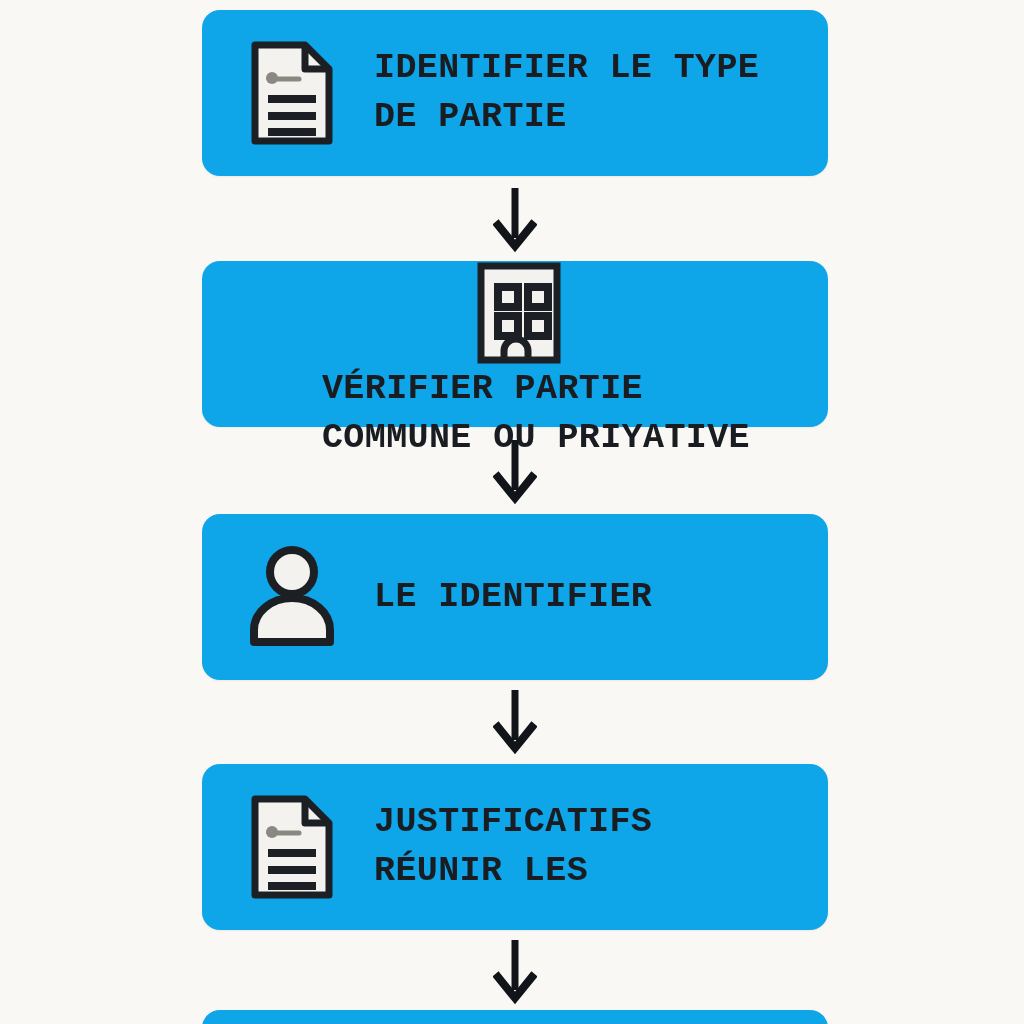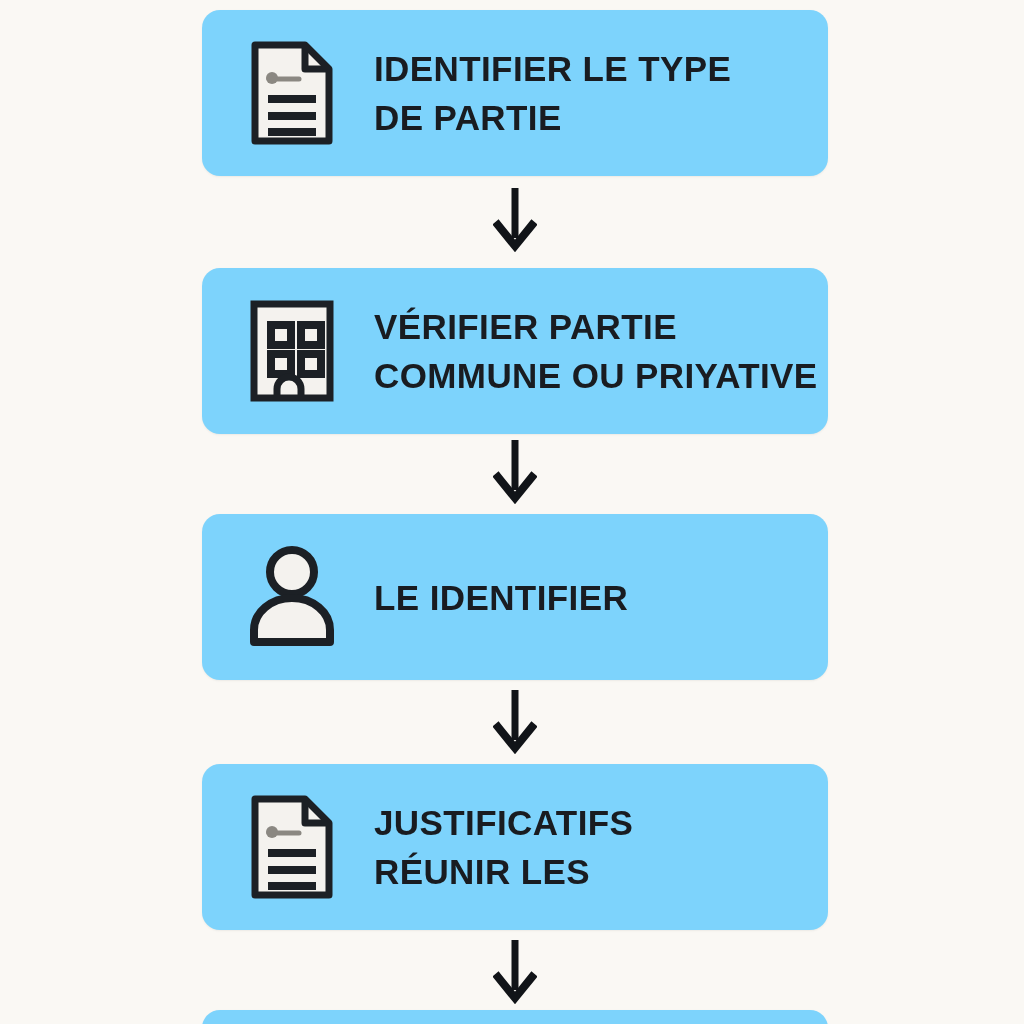--- a/index.html
+++ b/index.html
@@ -22,27 +22,28 @@
     width: 1024px;
     height: 1024px;
   }
 
   
   .step-card {
     position: absolute;
     left: 202px;
     width: 626px;
     height: 166px;
-    background: #7dd3fc;
+    background: #0ea5e9;
     border-radius: 18px;
     display: flex;
     align-items: center;
     box-sizing: border-box;
     padding-left: 42px;
     box-shadow: 0 1px 2px rgba(120,115,105,0.10);
+    font-family: Liberation Mono, monospace;
   }
 
   .step-card.partial {
     height: 166px;
     overflow: hidden;
   }
 
   
   .step-icon {
     width: 96px;
@@ -106,21 +107,21 @@
     </div>
   </div>
 
   <div class="connector" style="top:188px;">
     <svg width="44" height="66" viewBox="0 0 44 66" fill="none">
       <path d="M22 0 V50" stroke="#111418" stroke-width="7"></path>
       <path d="M5 37 L22 58 L39 37" stroke="#111418" stroke-width="8" stroke-linecap="square" stroke-linejoin="miter" fill="none"></path>
     </svg>
   </div>
 
-  <div class="step-card" style="top:268px;">
+  <div class="step-card" style="top:261px;flex-direction:column;">
     <div class="step-icon">
       <svg width="92" height="104" viewBox="0 0 92 104" fill="none">
         <rect x="8" y="5" width="76" height="94" stroke="#1c2025" stroke-width="7" fill="#f4f2ee"></rect>
         <rect x="25" y="26" width="20" height="20" stroke="#1c2025" stroke-width="8" fill="#f4f2ee"></rect>
         <rect x="55" y="26" width="20" height="20" stroke="#1c2025" stroke-width="8" fill="#f4f2ee"></rect>
         <rect x="25" y="55" width="20" height="20" stroke="#1c2025" stroke-width="8" fill="#f4f2ee"></rect>
         <rect x="55" y="55" width="20" height="20" stroke="#1c2025" stroke-width="8" fill="#f4f2ee"></rect>
         <path d="M31 99 V90 a12 12 0 0 1 24 0 V99" stroke="#1c2025" stroke-width="7" fill="none"></path>
       </svg>
     </div>

